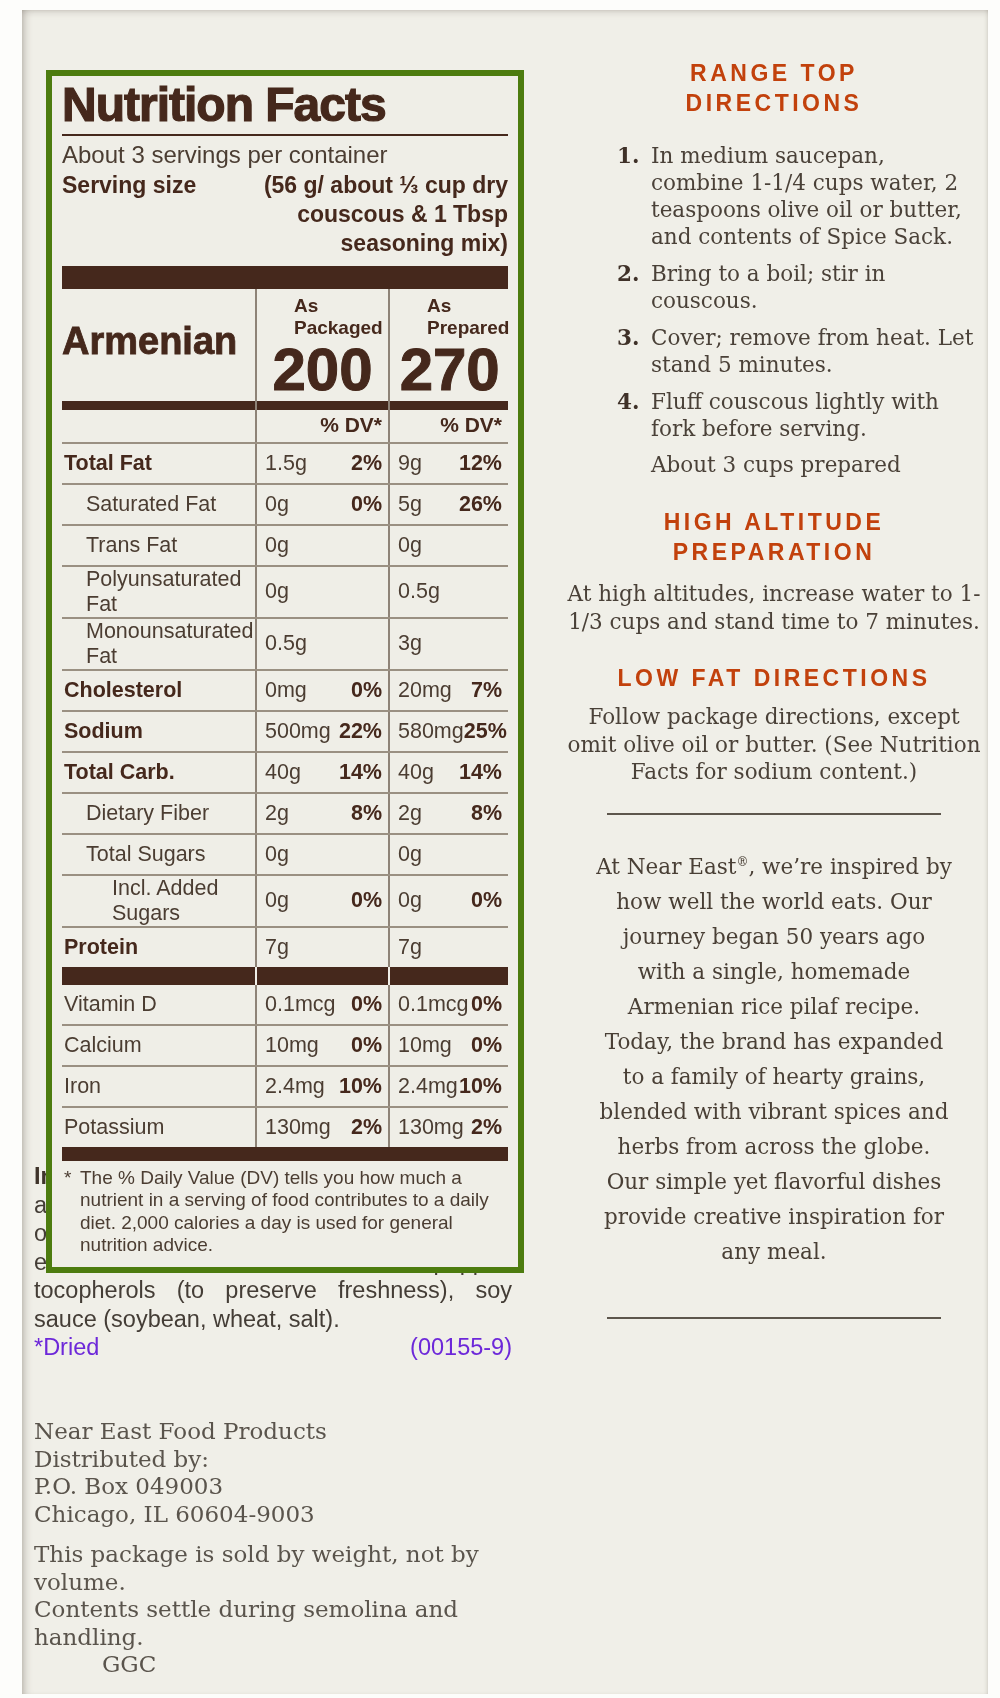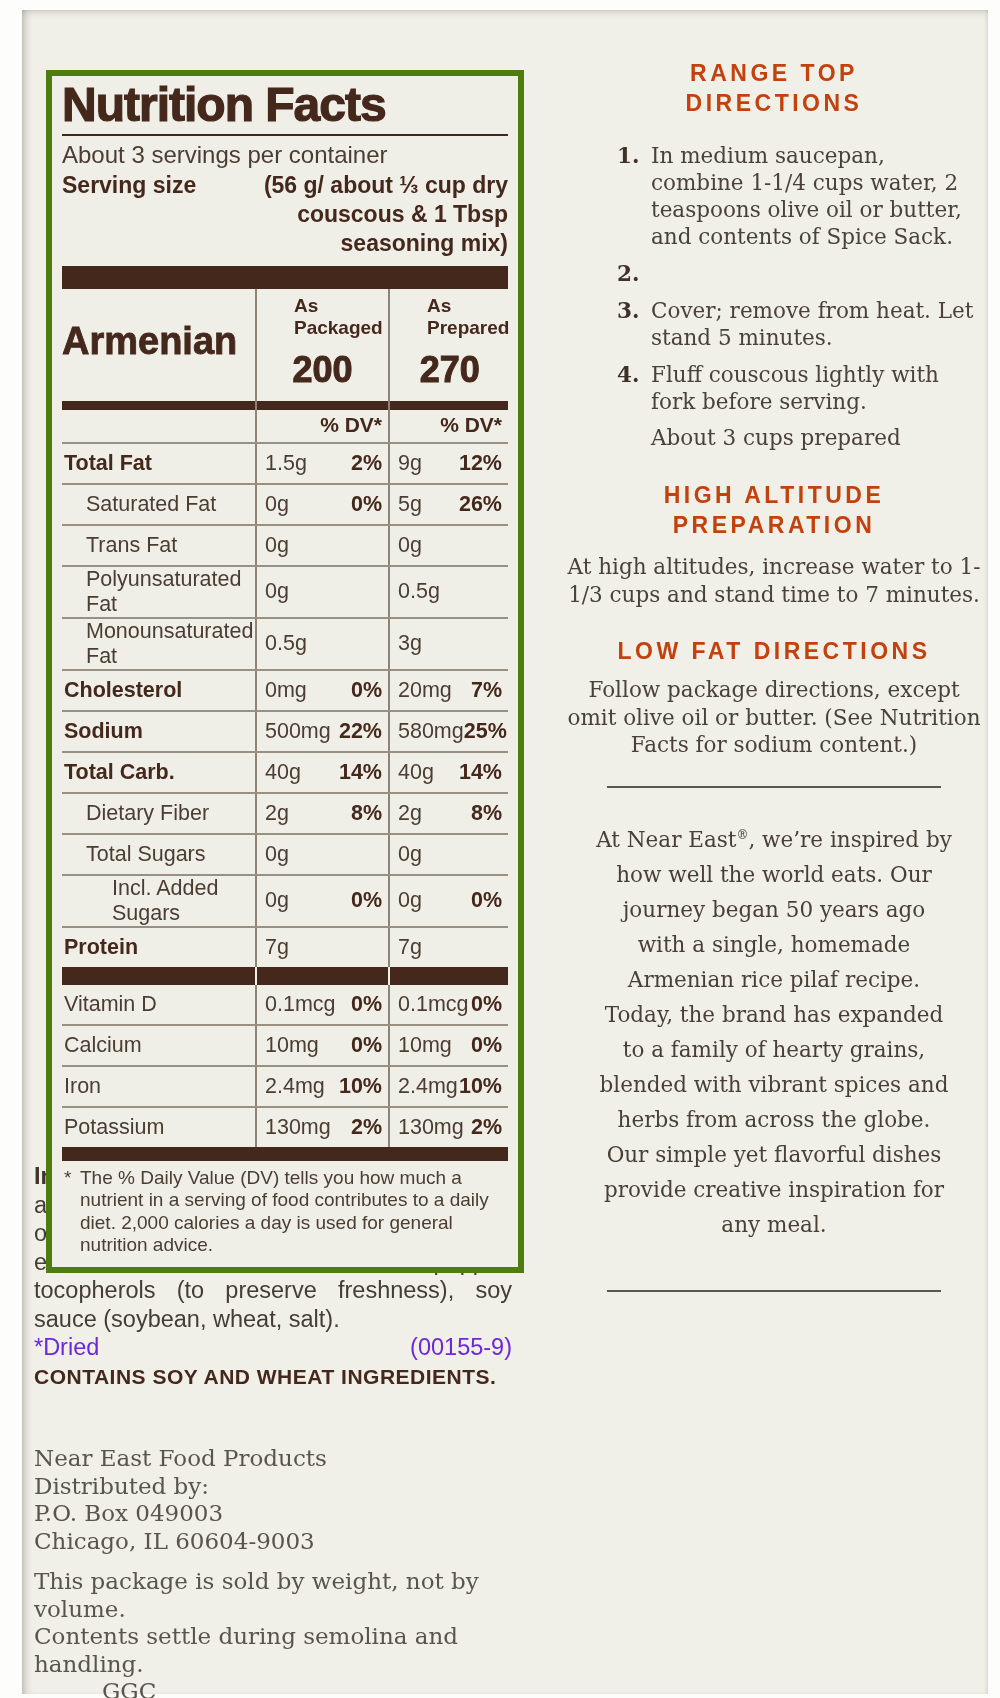--- a/index.html
+++ b/index.html
@@ -33,21 +33,21 @@
   .nf-ss-label{font-size:23px;font-weight:bold;line-height:29px;}
   .nf-ss-value{font-size:23px;font-weight:bold;text-align:right;line-height:29px;flex:1;}
   .thick-bar{height:23px;background:#45281c;margin-top:8px;}
   .grid3{display:grid;grid-template-columns:193px 133px 1fr;}
   .vline{border-left:2px solid #8e8377;}
   .cal-area{min-height:112px;}
   .cal-label-cell{display:flex;align-items:center;padding-bottom:6px;}
   .cal-label{font-size:38px;font-weight:bold;-webkit-text-stroke:0.8px #45281c;}
   .cal-cell{display:flex;flex-direction:column;justify-content:flex-start;align-items:center;padding-top:6px;}
   .cal-col-header{font-size:19px;font-weight:bold;line-height:22px;margin-left:37px;}
-  .cal-num{font-size:36px;font-weight:bold;line-height:62px;-webkit-text-stroke:1px #45281c;}
+  .cal-num{font-size:60px;font-weight:bold;line-height:62px;-webkit-text-stroke:1px #45281c;}
   .cal-underbar-row > div{padding:0;}
   .cal-underbar-row .seg{height:9px;background:#45281c;}
   .dv-row{min-height:32px;border-bottom:2px solid #9a9082;}
   .dv-cell{display:flex;justify-content:flex-end;align-items:center;padding:0 6px 2px 0;font-size:21px;font-weight:bold;}
   .nf-row{min-height:39px;border-bottom:2px solid #9a9082;}
   .nf-row.no-border{border-bottom:none;}
   .nf-lab{display:flex;align-items:center;font-size:21.5px;color:#4b3d32;}
   .nf-lab.b{font-weight:bold;color:#45281c;}
   .nf-lab.ind0{padding-left:2px;}
   .nf-lab.ind1{padding-left:24px;}
@@ -333,21 +333,20 @@
       </div>
     </div>
 
     <div class="ingredients">
       <span class="b">Ingredients:</span><span> Durum wheat semolina, autolyzed yeast extract, olive oil, salt, garlic, onions, soy protein isolate, parsley*, yeast extract, natural flavor, white pepper, tocopherols (to preserve freshness), soy sauce (soybean, wheat, salt).</span>
     </div>
     <div class="dried-row">
       <span>*Dried</span>
       <span>(00155-9)</span>
     </div>
-    <div class="contains">CONTAINS SOY AND WHEAT INGREDIENTS.</div>
 
     <div class="distributor serif">
       <div>Near East Food Products</div>
       <div>Distributed by:</div>
       <div>P.O. Box 049003</div>
       <div>Chicago, IL 60604-9003</div>
     </div>
 
     <div class="weight-note serif">
       <div>This package is sold by weight, not by volume.</div>
@@ -364,20 +363,21 @@
       <span>DIRECTIONS</span>
     </div>
 
     <div class="steps" id="steps-list">
         <div class="step">
           <div class="step-num">1.</div>
           <div class="step-text">In medium saucepan, combine 1-1/4 cups water, 2 teaspoons olive oil or butter, and contents of Spice Sack.</div>
         </div>
         <div class="step">
           <div class="step-num">2.</div>
+          <div class="step-text">Bring to a boil; stir in couscous.</div>
         </div>
         <div class="step">
           <div class="step-num">3.</div>
           <div class="step-text">Cover; remove from heat.  Let stand 5 minutes.</div>
         </div>
         <div class="step">
           <div class="step-num">4.</div>
           <div class="step-text">Fluff couscous lightly with fork before serving.</div>
         </div>
       </div>

